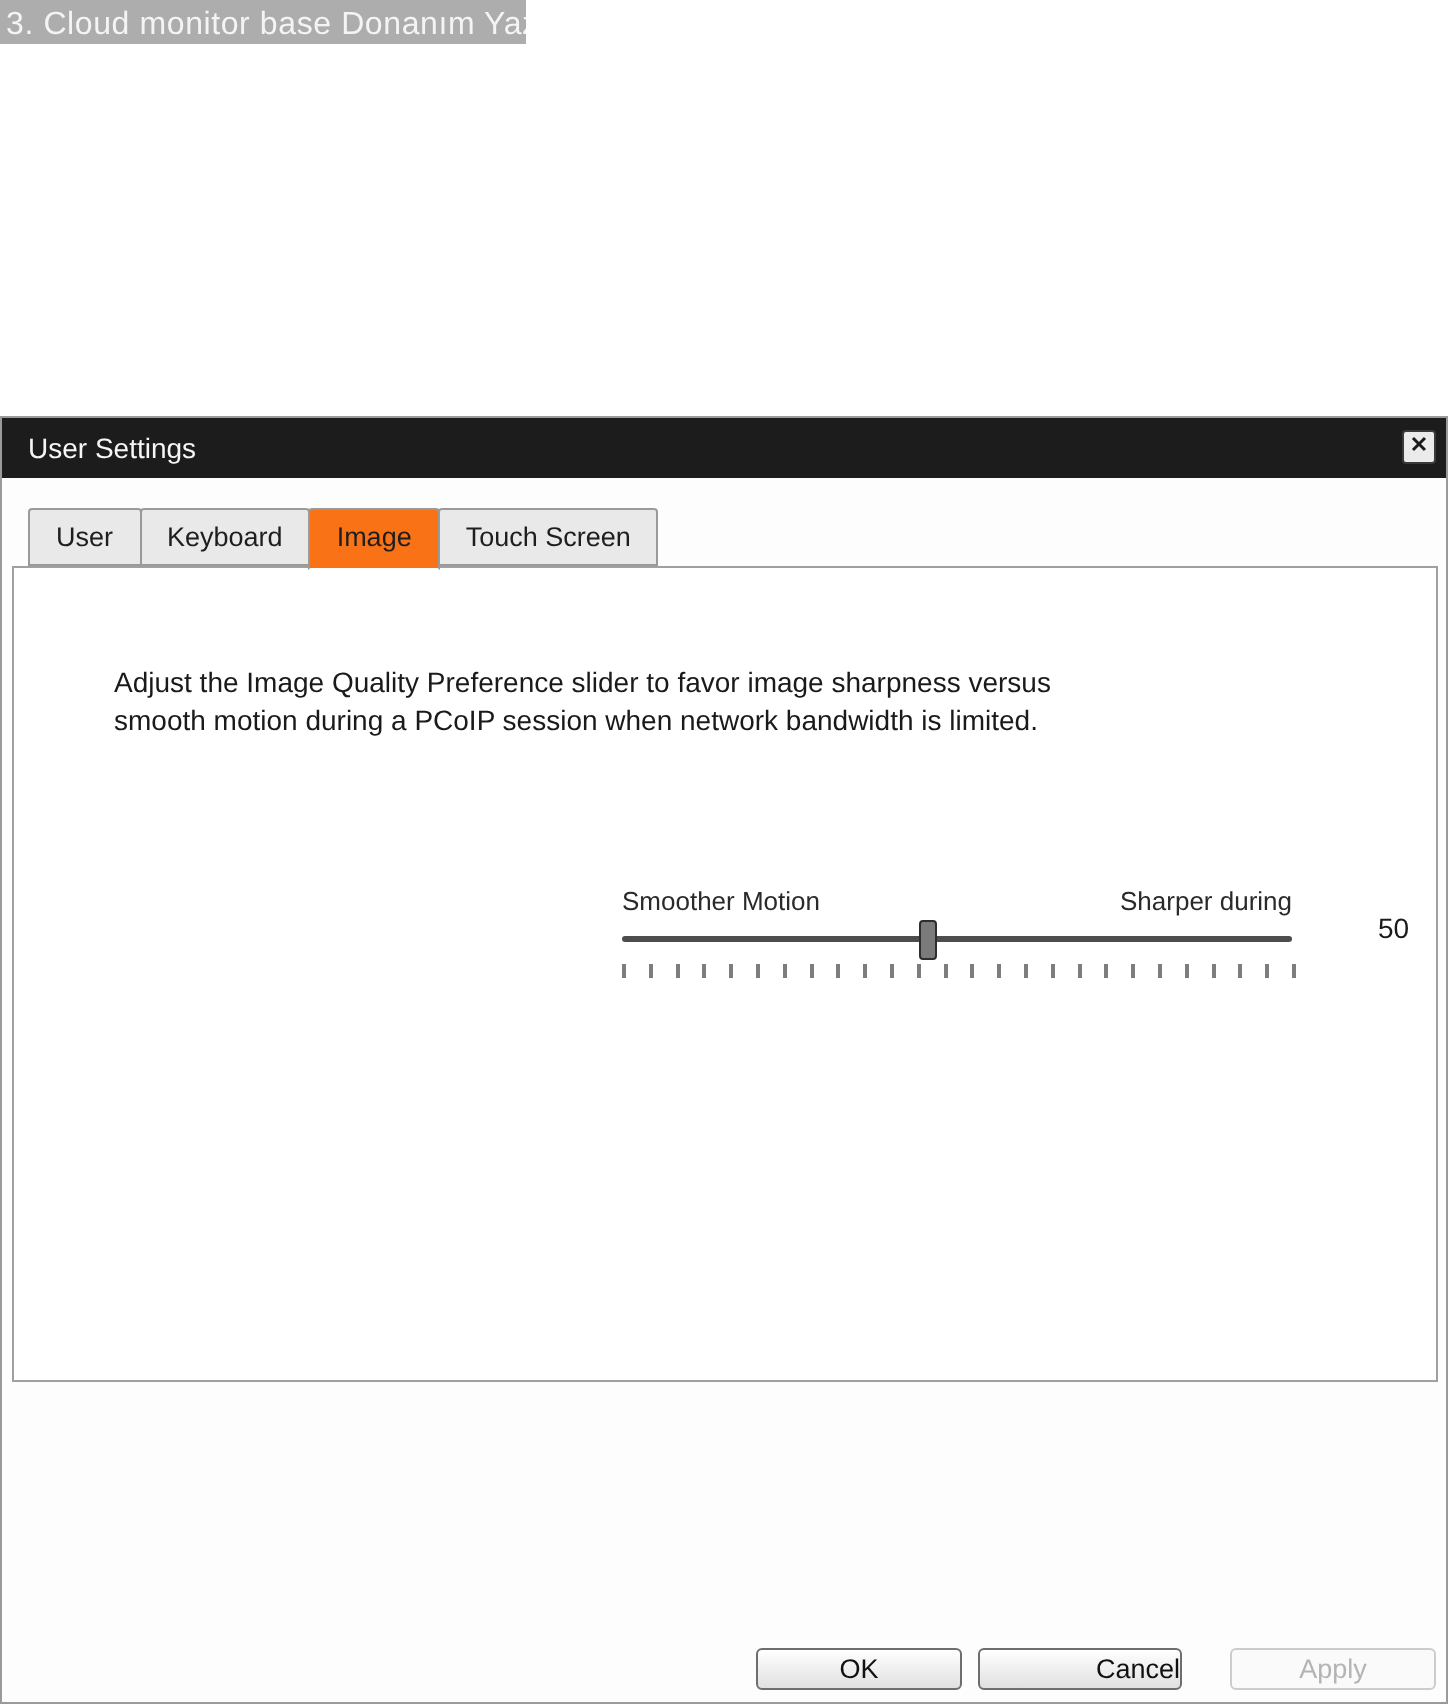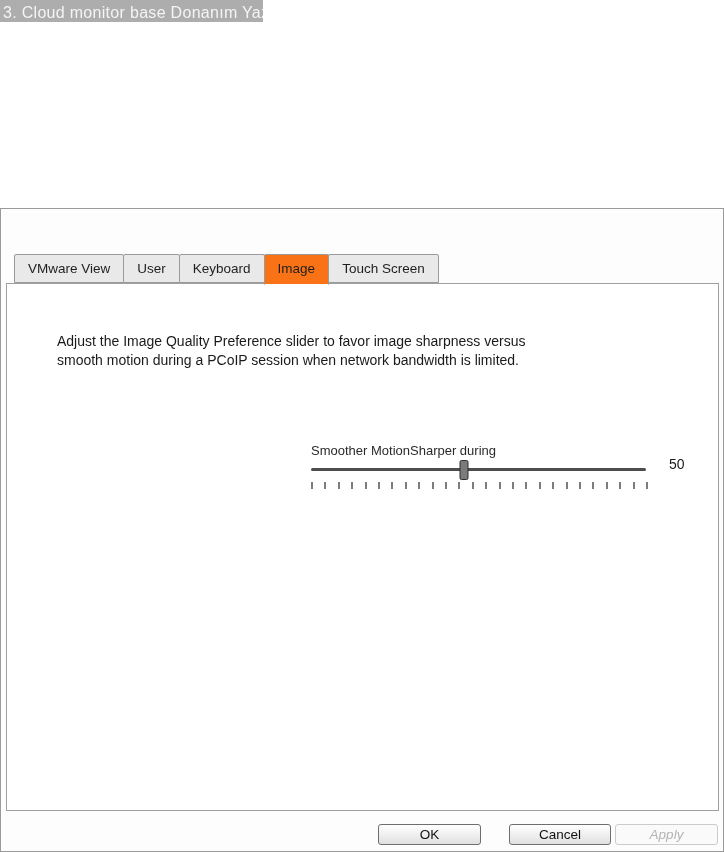--- a/index.html
+++ b/index.html
@@ -42,76 +42,81 @@
     font-size:13.5px;color:#1e1e1e;
     background:#e9e9e9;border:1px solid #9a9a9a;border-radius:2px 2px 0 0;
     box-sizing:border-box;white-space:nowrap;
   }
   .tab.active{
     background:#f97316;border-bottom:1px solid #ffffff;height:31px;z-index:4;
   }
 
   
   .panel{
-    position:absolute;top:74px;left:5px;width:713px;height:528px;
+    position:absolute;top:74px;left:5px;width:713px;height:408px;
     background:#ffffff;border:1px solid #a0a0a0;box-sizing:border-box;z-index:1;
   }
   .desc{
     position:absolute;top:48px;left:50px;
     font-size:14px;line-height:18.5px;color:#1a1a1a;white-space:nowrap;
   }
 
   .pref-label{position:absolute;top:174px;left:77px;font-size:14px;color:#1a1a1a;}
 
   .slider-wrap{position:absolute;top:159px;left:304px;width:335px;}
   .slider-labels{
-    display:flex;
+    display:flex;justify-content:space-between;
     font-size:13px;color:#2a2a2a;margin-bottom:2px;
   }
   .track-area{position:relative;height:21px;}
   .track-line{
     position:absolute;top:8px;left:0;right:0;height:3px;
     background:#4d4d4d;border-radius:2px;
   }
   .slider-handle{
     position:absolute;left:45.7%;top:0;width:9px;height:20px;
     background:#7b7b7b;border:1px solid #2e2e2e;border-radius:2px;
     box-sizing:border-box;transform:translateX(-50%);
   }
   .ticks{
     height:7px;margin-top:1px;width:337px;
     background:repeating-linear-gradient(to right,#7d7d7d 0 2px,transparent 2px 13.4px);
   }
-  .slider-value{position:absolute;top:172px;left:662px;font-size:14px;color:#1a1a1a;}
+  .slider-value{position:absolute;top:172px;left:682px;font-size:14px;color:#1a1a1a;}
 
   
   .btn{
     position:absolute;top:615px;width:103px;height:21px;
     box-sizing:border-box;border:1px solid #6e6e6e;border-radius:3px;
     background:linear-gradient(#ffffff,#e0e0e0);
     font-size:13.5px;color:#111;text-align:center;line-height:19px;
     cursor:default;
   }
   .btn-ok{left:377px;}
-  .btn-cancel{left:508px;width:102px;}
+  .btn-cancel{left:488px;width:102px;text-align:right;}
   .btn-apply{
     left:614px;
-    background:#fafafa;border-color:#cccccc;color:#b4b4b4;font-style:italic;
+    background:#fafafa;border-color:#cccccc;color:#b4b4b4;
   }
 </style>
 </head>
 <body>
 
 <div class="page-heading">3. Cloud monitor base Donanım Yazılımı</div>
 
 <div class="dialog">
 
+  <div class="titlebar">
+    <span>User Settings</span>
+    <div class="close-btn">
+      <span>✕</span>
+    </div>
+  </div>
 
   <div class="tabbar">
-    <div class="tab">VMware View</div>
     <div class="tab">User</div>
     <div class="tab">Keyboard</div>
     <div class="tab active">Image</div>
     <div class="tab">Touch Screen</div>
   </div>
 
   <div class="panel">
 
     <div class="desc">
       <div>Adjust the Image Quality Preference slider to favor image sharpness versus</div>

